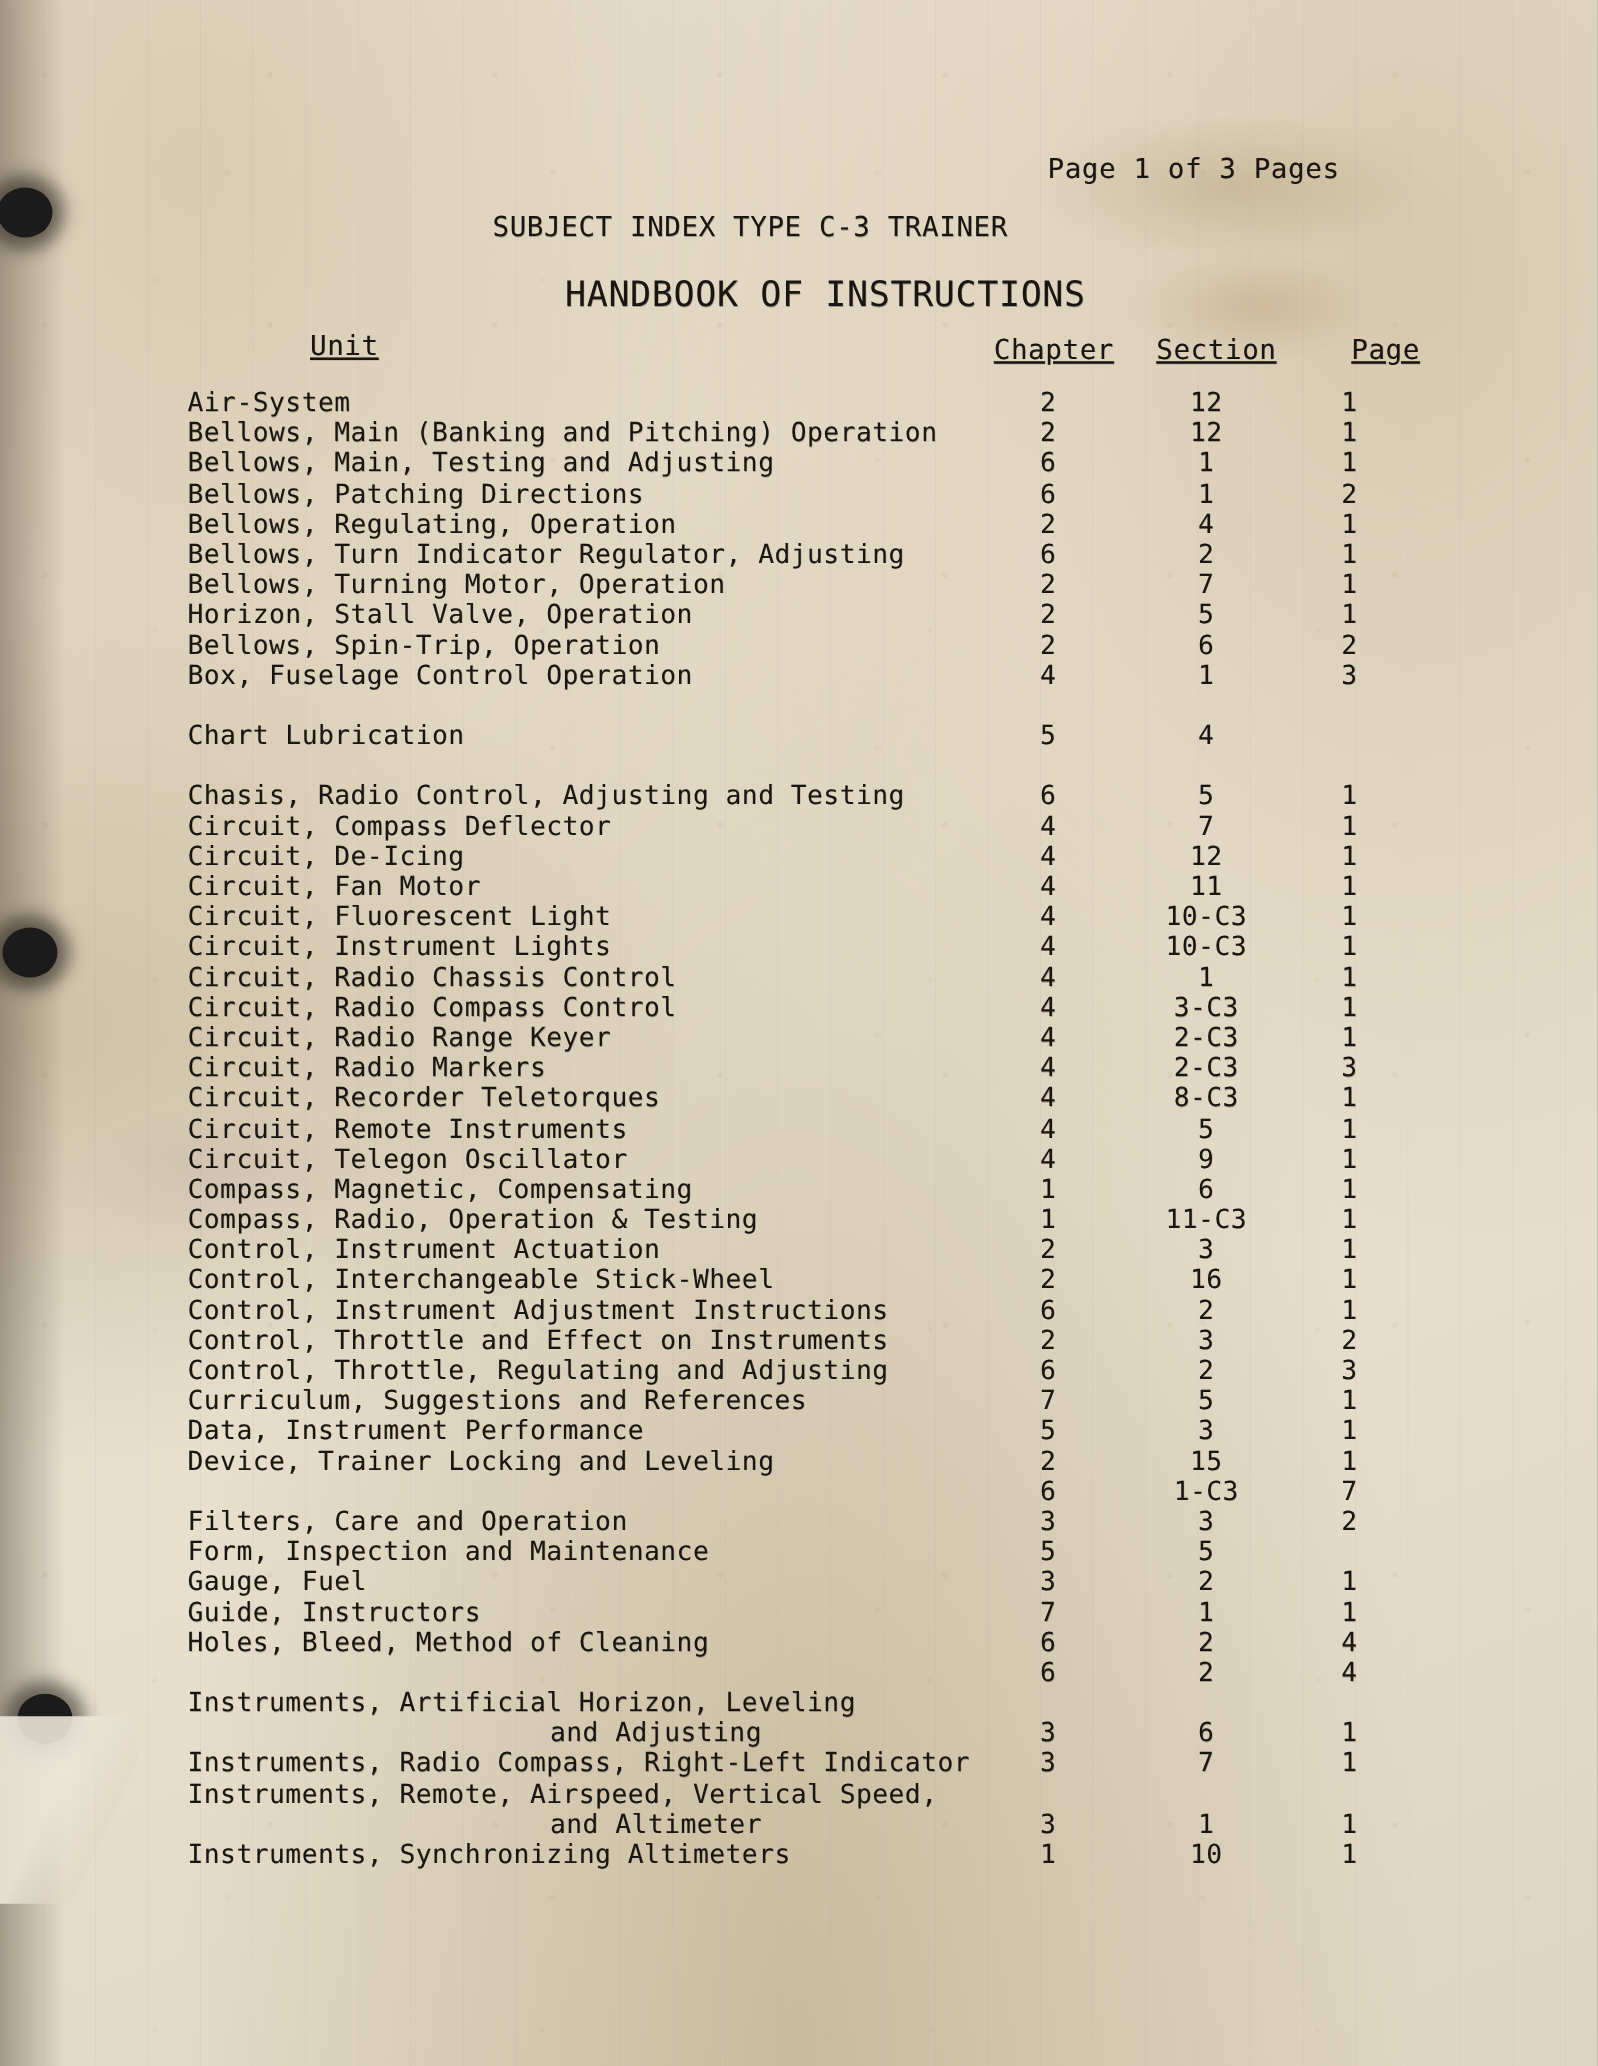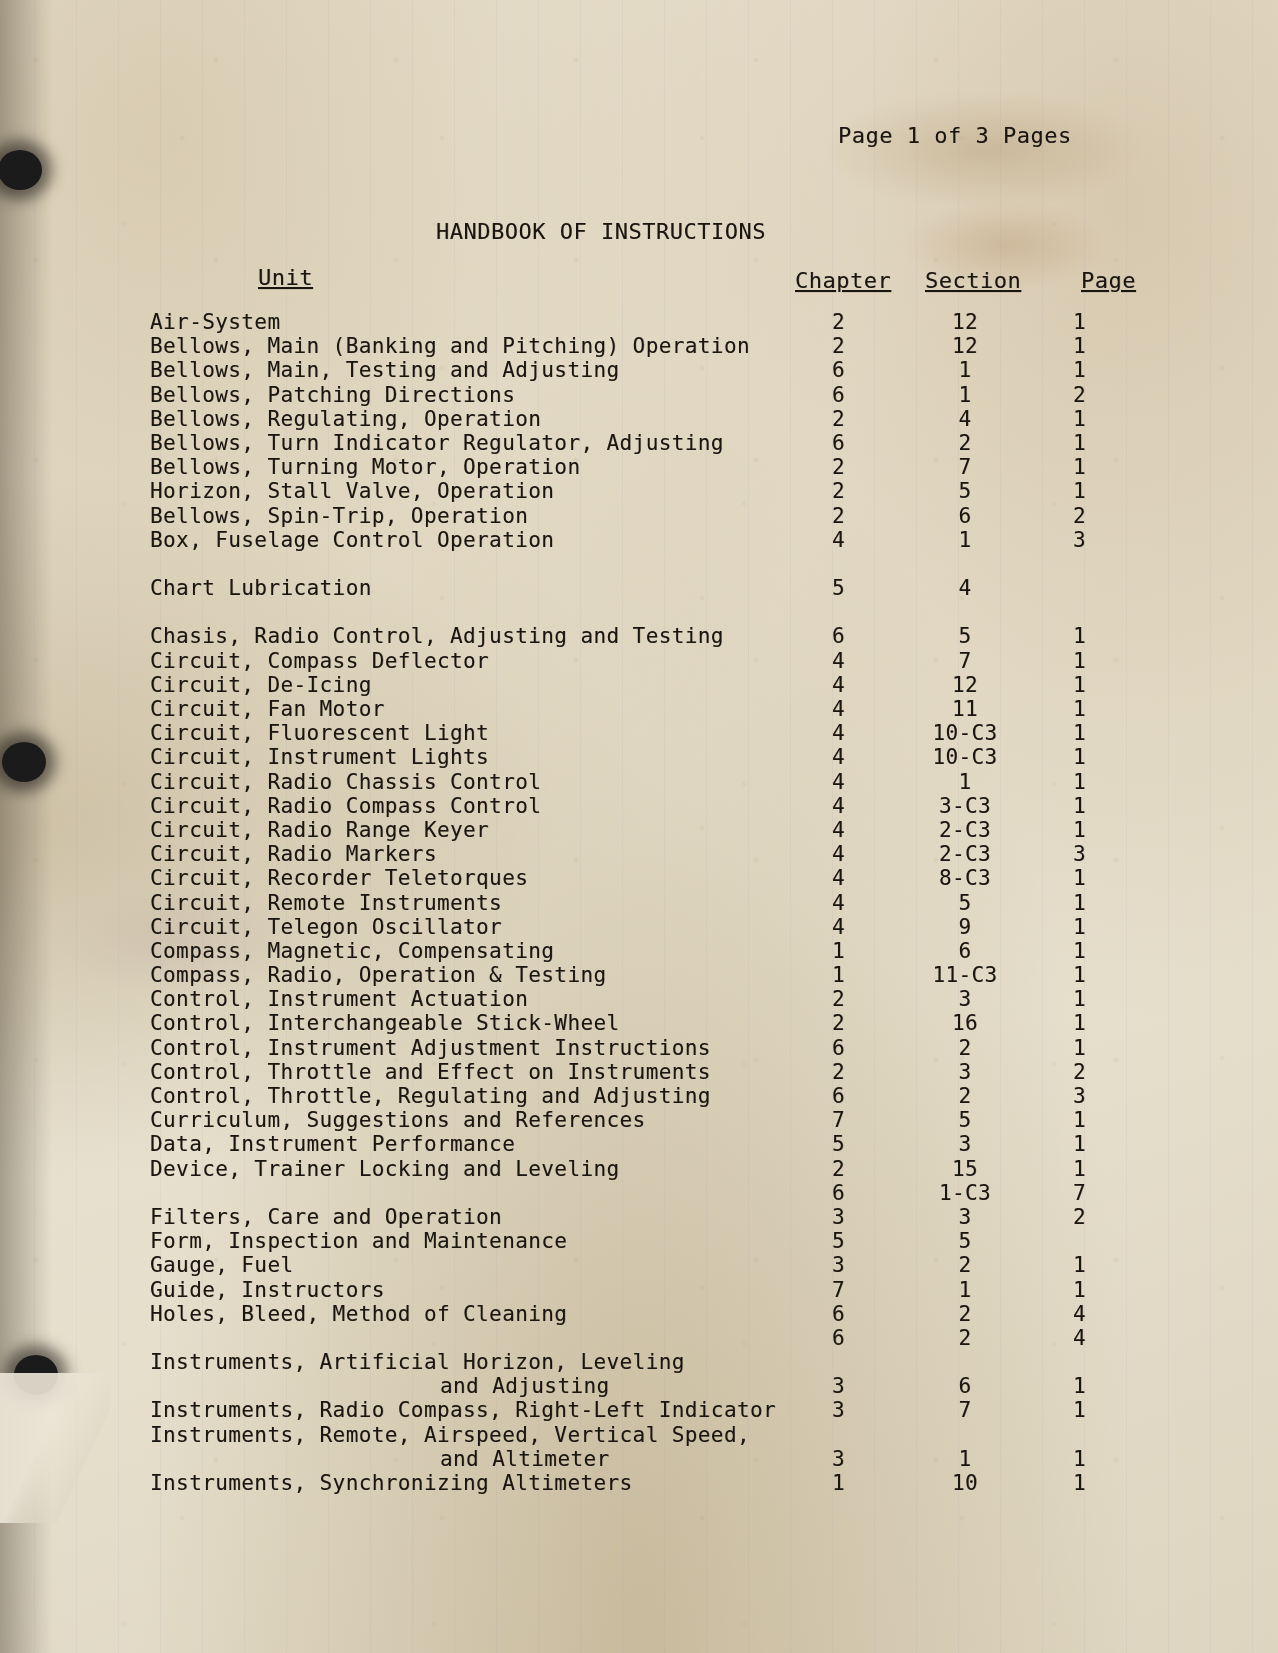--- a/index.html
+++ b/index.html
@@ -94,28 +94,28 @@
   }
   .page-label {
     top: 123px; left: 838px;
     font-size: 22px;
   }
   .title1 {
     top: 170px; left: 394px;
     font-size: 22px;
   }
   .title2 {
-    top: 219px; left: 436px;
-    font-size: 22px;
+    top: 219px; left: 452px;
+    font-size: 28px;
   }
   .hdr {
     font-size: 22px;
     text-decoration: underline;
   }
-  .hdr-unit     { top: 265px; left: 258px; }
+  .hdr-unit     { top: 265px; left: 248px; }
   .hdr-chapter  { top: 268px; left: 795px; text-decoration: underline; }
   .hdr-section  { top: 268px; left: 925px; }
   .hdr-page     { top: 268px; left: 1053px; margin-left: 28px; }
 
   .entries {
     position: absolute;
     top: 310px; left: 0;
     width: 1278px;
   }
   .row {
@@ -162,20 +162,21 @@
 
 <div class="page">
   <div class="rules"></div>
   <div class="grain"></div>
   <div class="smudge s1"></div>
   <div class="smudge s2"></div>
   <div class="smudge s3"></div>
 
   <div class="sheet">
     <div class="txt page-label">Page 1 of 3 Pages</div>
+    <div class="txt title1">SUBJECT INDEX TYPE C-3 TRAINER</div>
     <div class="txt title2">HANDBOOK OF INSTRUCTIONS</div>
 
     <div class="txt hdr hdr-unit">Unit</div>
     <div class="txt hdr hdr-chapter">Chapter</div>
     <div class="txt hdr hdr-section">Section</div>
     <div class="txt hdr hdr-page">Page</div>
 
     <div class="entries" id="entries">
         <div class="row"><span class="unit">Air-System</span><span class="chapter">2</span><span class="section">12</span><span class="pagecol">1</span></div>
         <div class="row"><span class="unit">Bellows, Main (Banking and Pitching) Operation</span><span class="chapter">2</span><span class="section">12</span><span class="pagecol">1</span></div>

